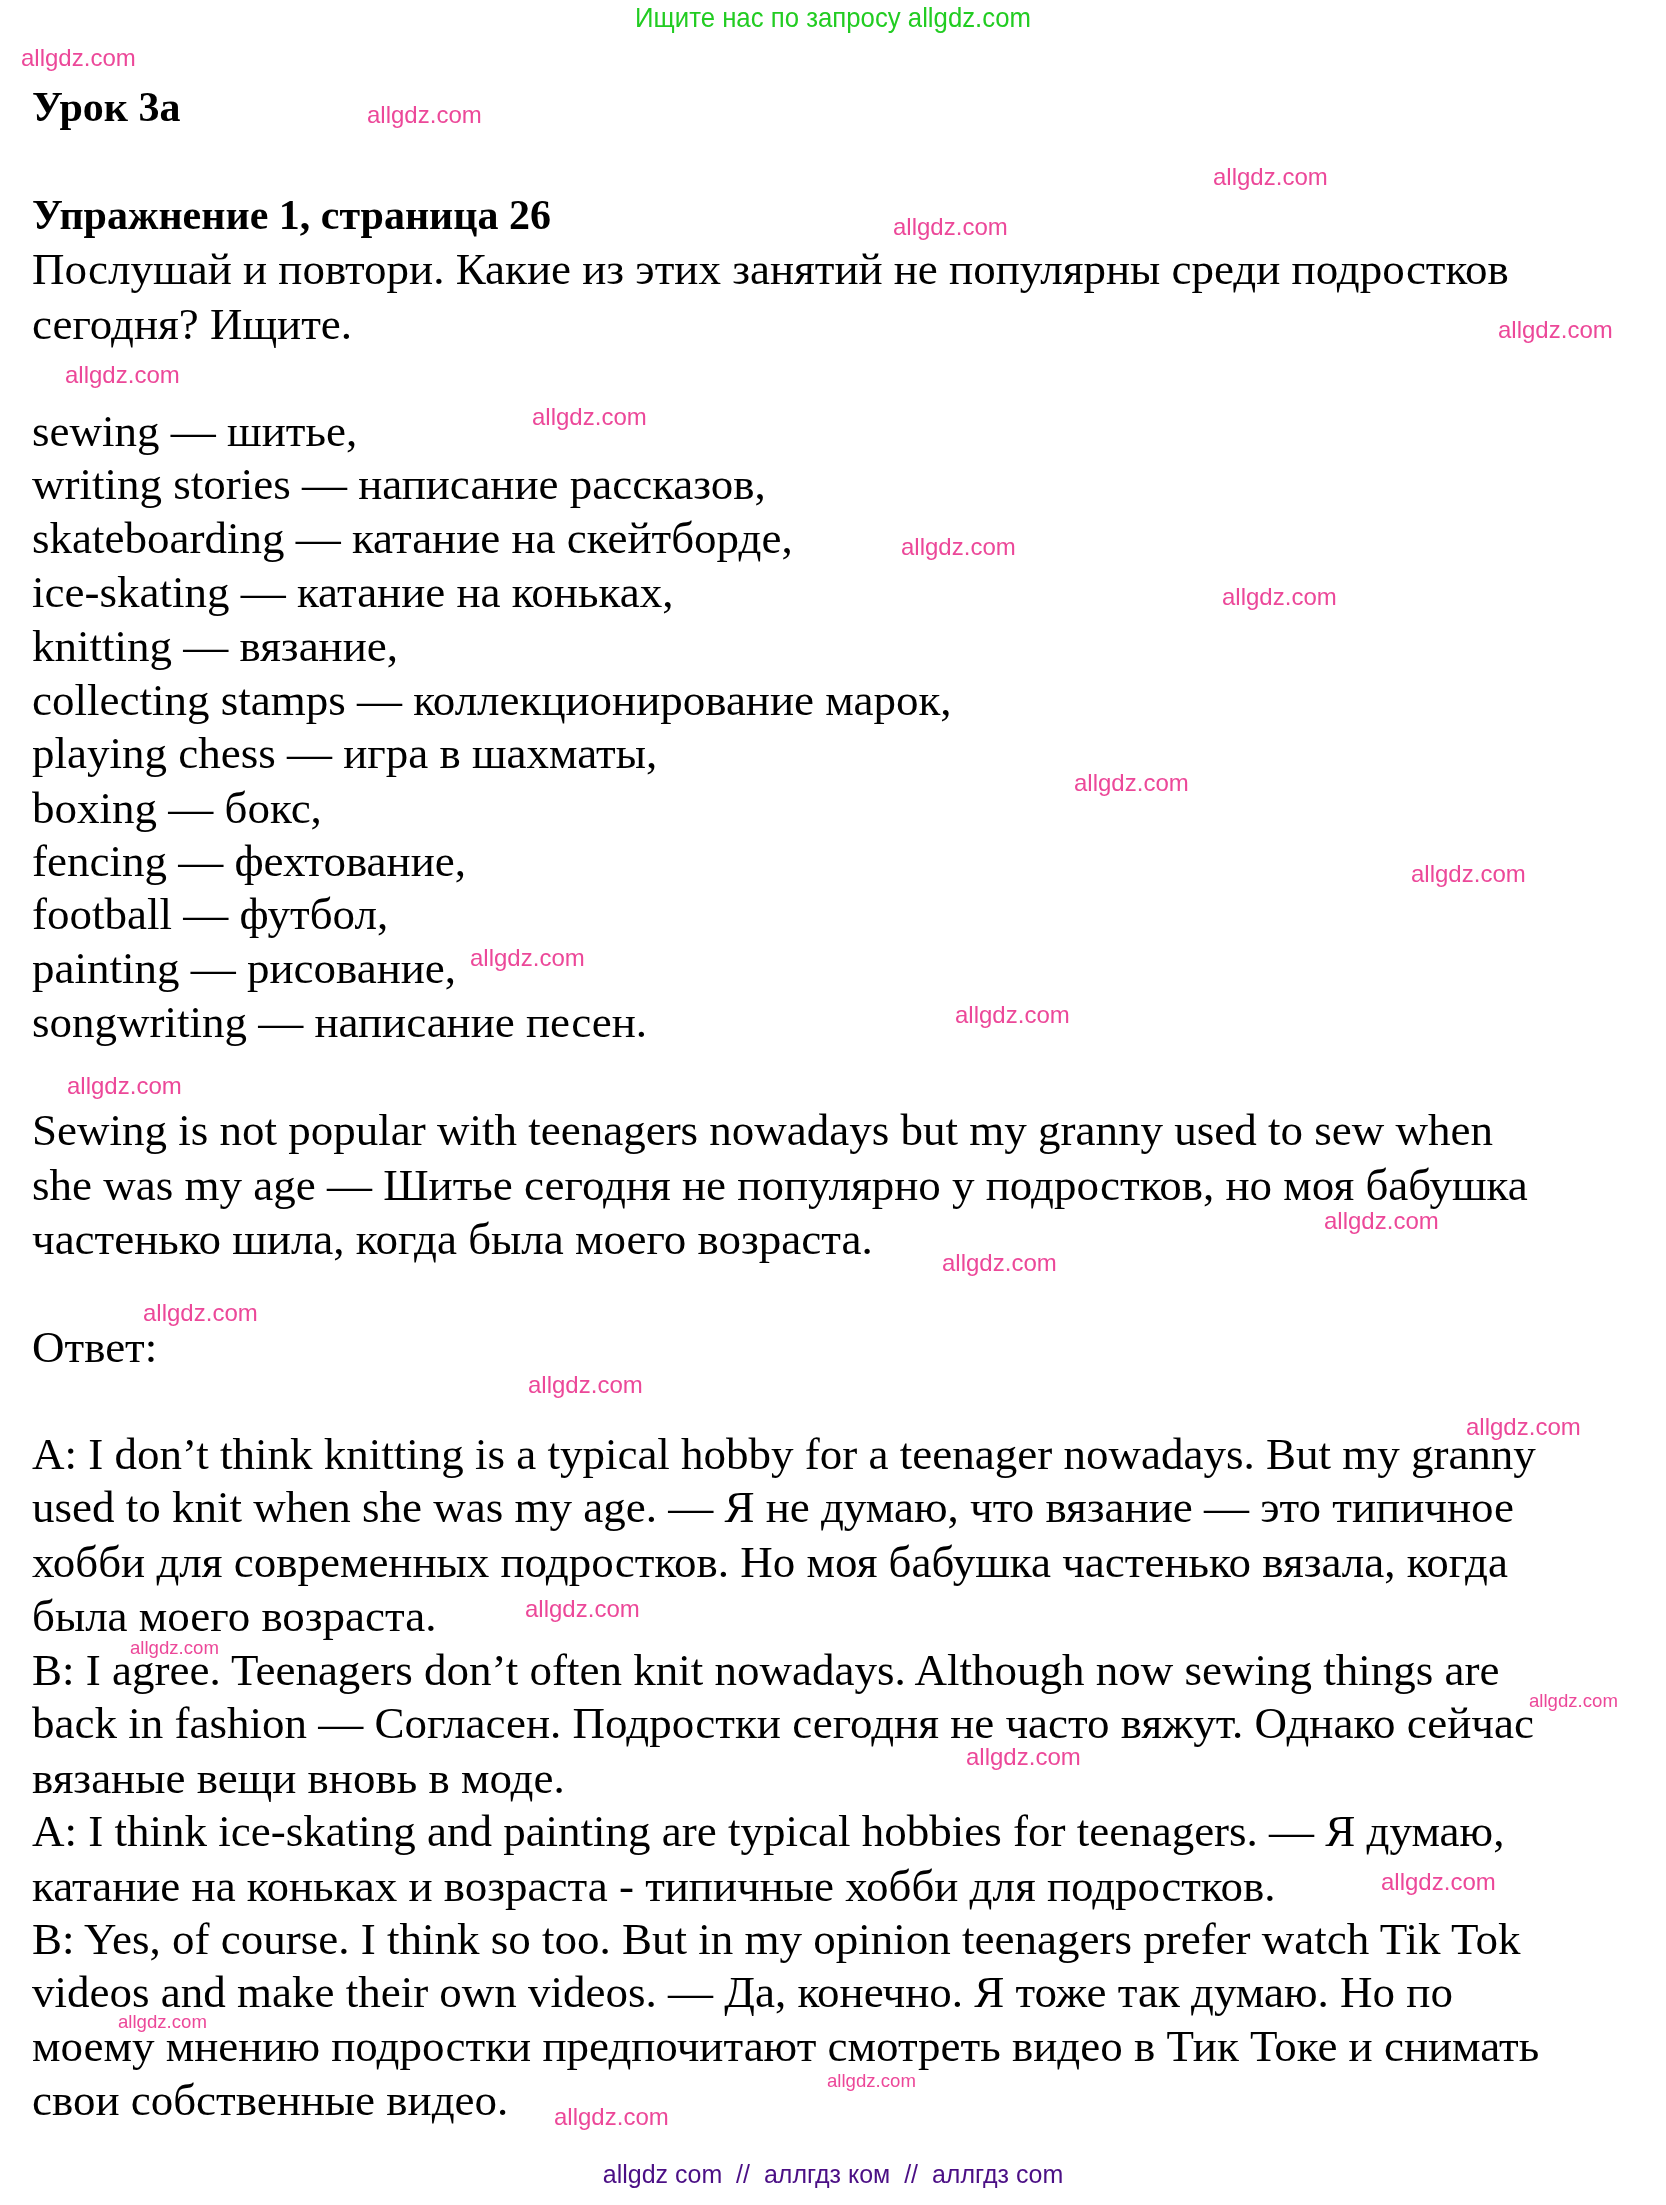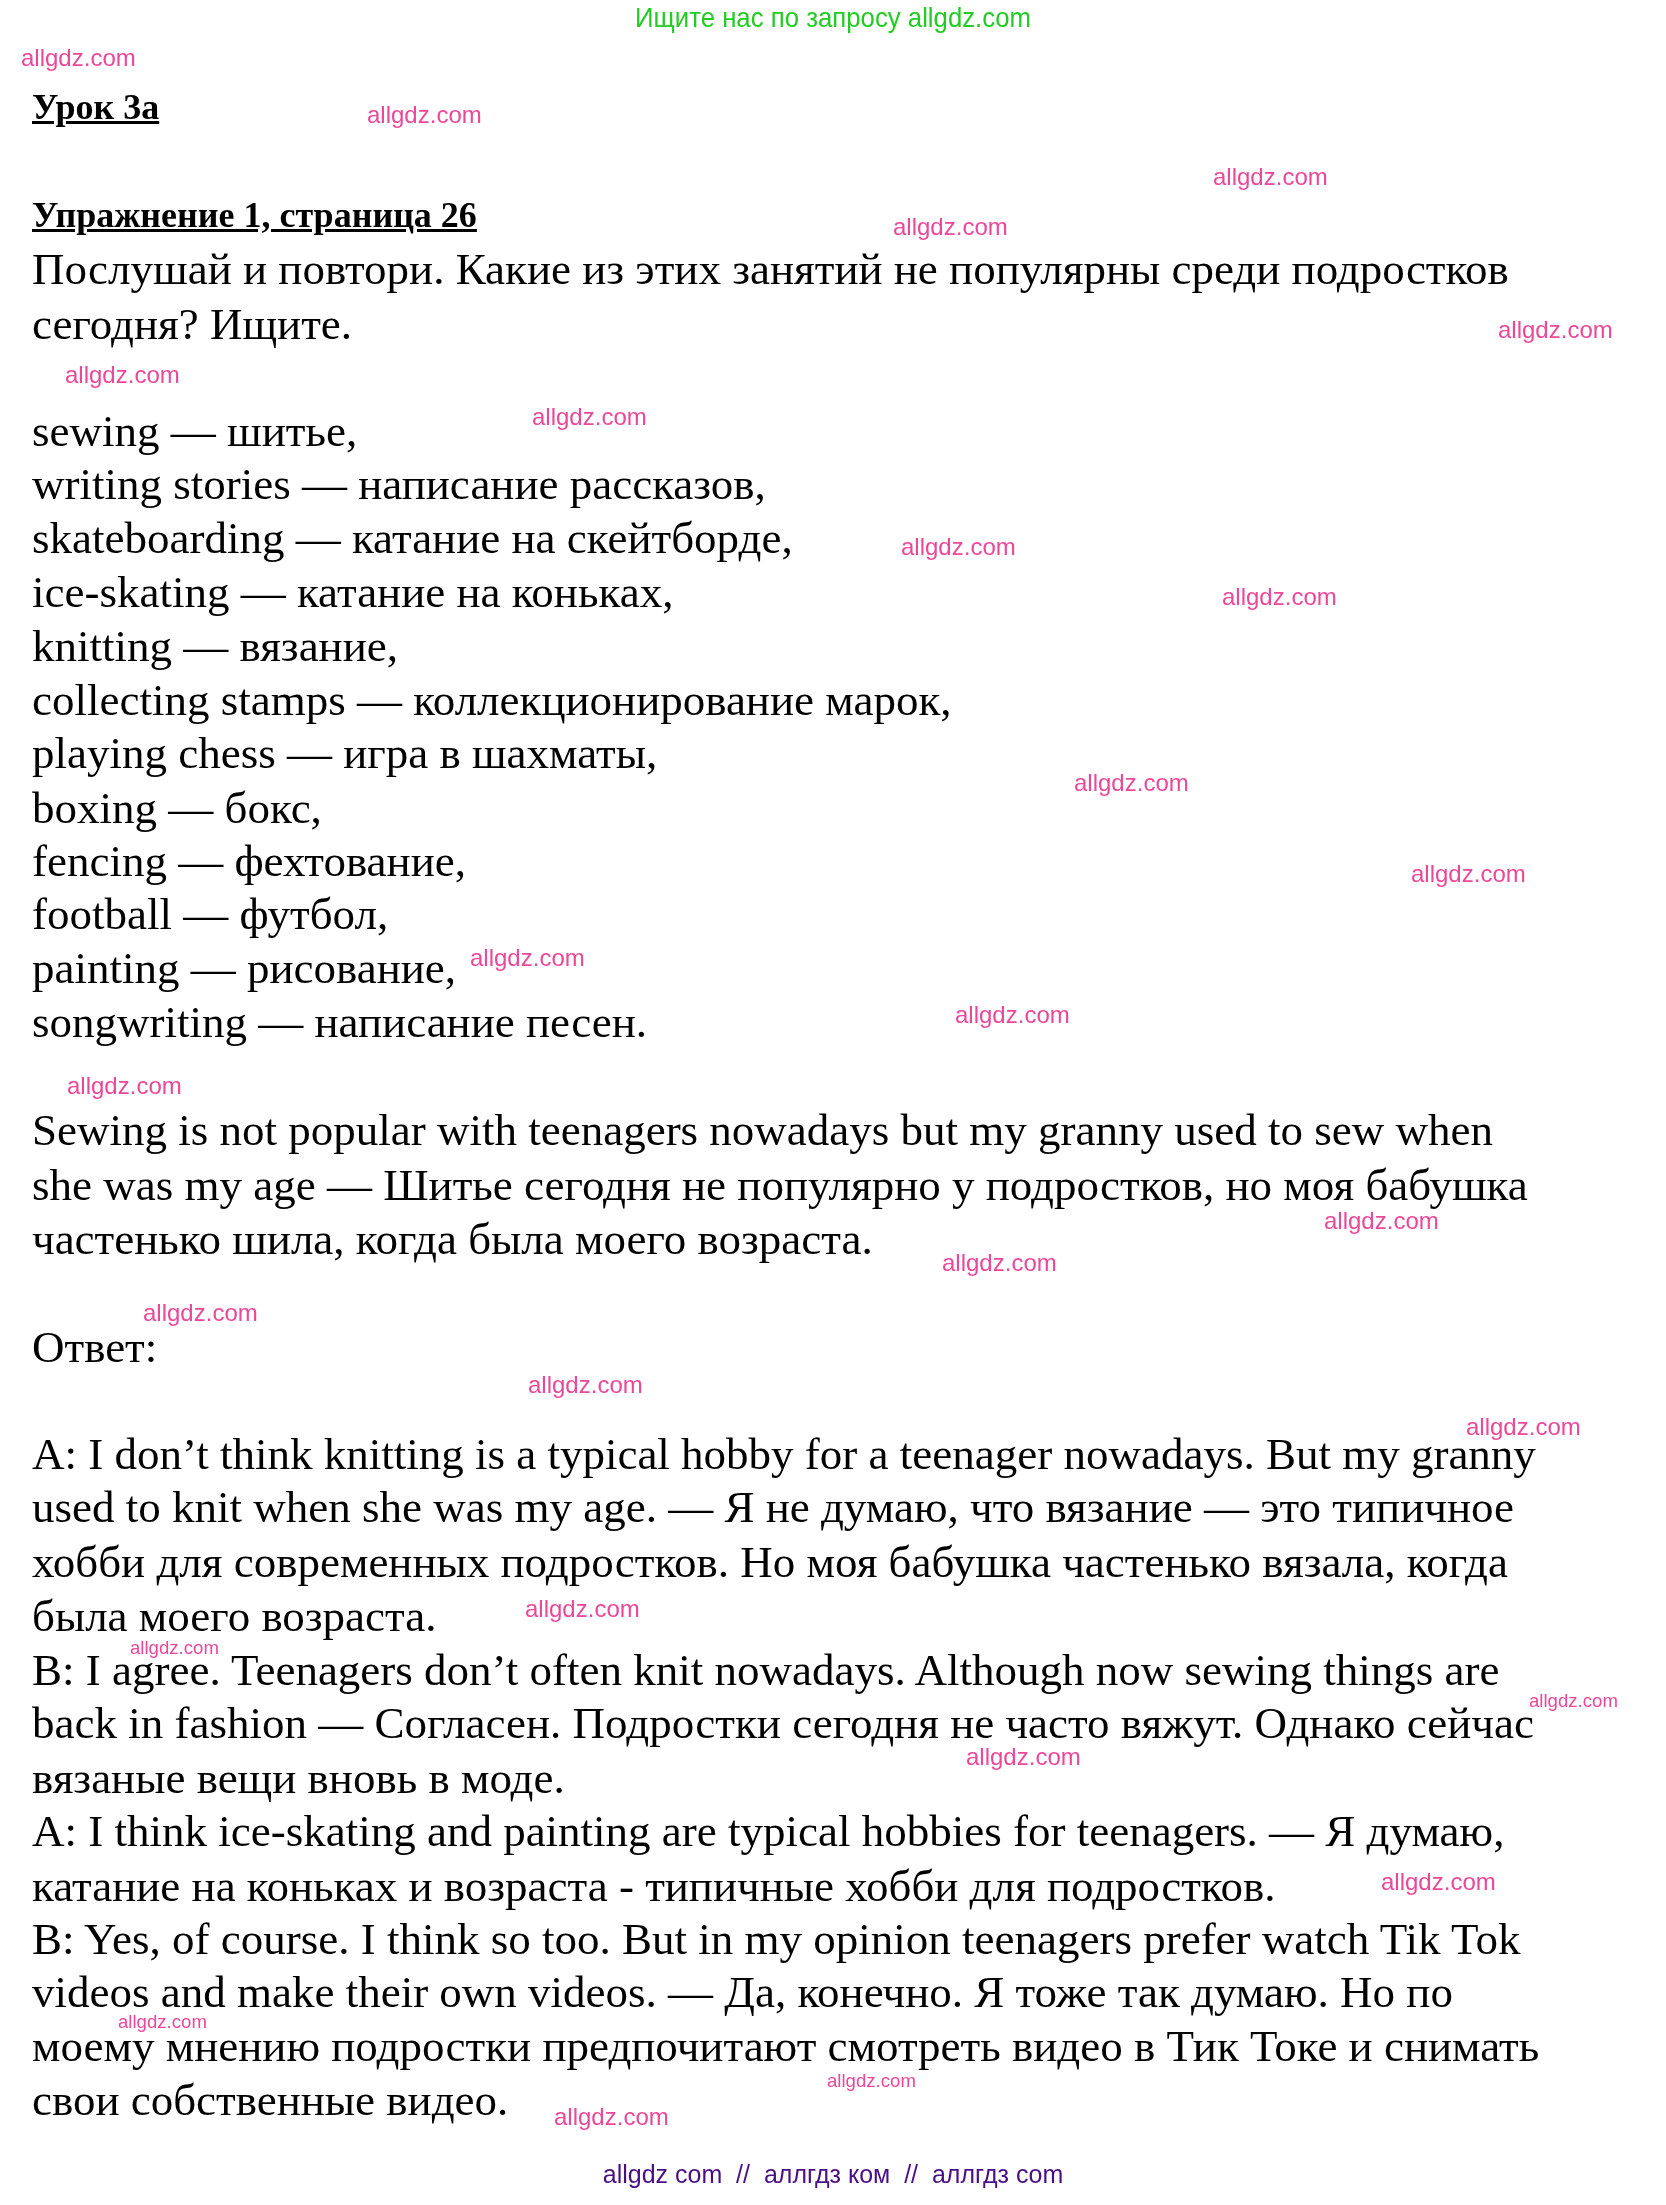--- a/index.html
+++ b/index.html
@@ -8,21 +8,21 @@
   .top-banner {
     position: absolute; left: 0; top: 0; width: 1666px; text-align: center;
     font-family: "Liberation Sans", "DejaVu Sans", sans-serif; font-size: 28px;
     color: #22cc22; line-height: 36px; transform: scaleX(0.92);
   }
   .line {
     position: absolute; left: 32px; white-space: nowrap;
     font-family: "Liberation Serif", "DejaVu Serif", serif;
     color: #000000; font-size: 45px; line-height: 53px;
   }
-  .h { font-weight: bold; font-size: 36px; text-decoration: underline; }
+  .h { font-weight: bold; font-size: 42px; }
   .wm {
     position: absolute; white-space: nowrap;
     font-family: "Liberation Sans", "DejaVu Sans", sans-serif;
     font-size: 24px; line-height: 27.4px; color: #ec4899;
   }
   .wm.small { font-size: 18.6px; line-height: 21px; }
   .footer {
     position: absolute; left: 0; top: 2156px; width: 1666px; text-align: center;
     font-family: "Liberation Sans", "DejaVu Sans", sans-serif; font-size: 25px;
     color: #4b0f85; line-height: 36px; white-space: pre;

